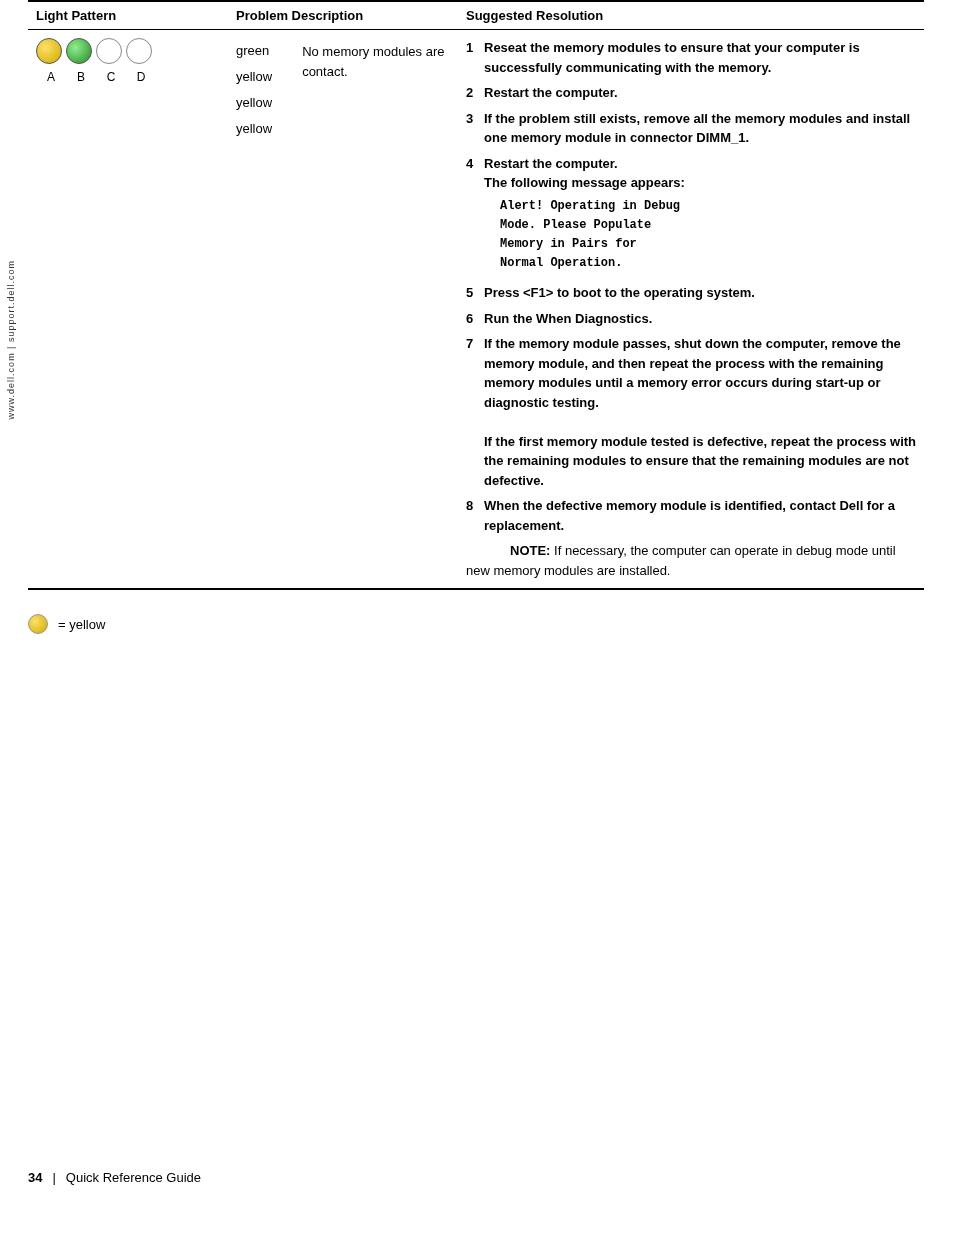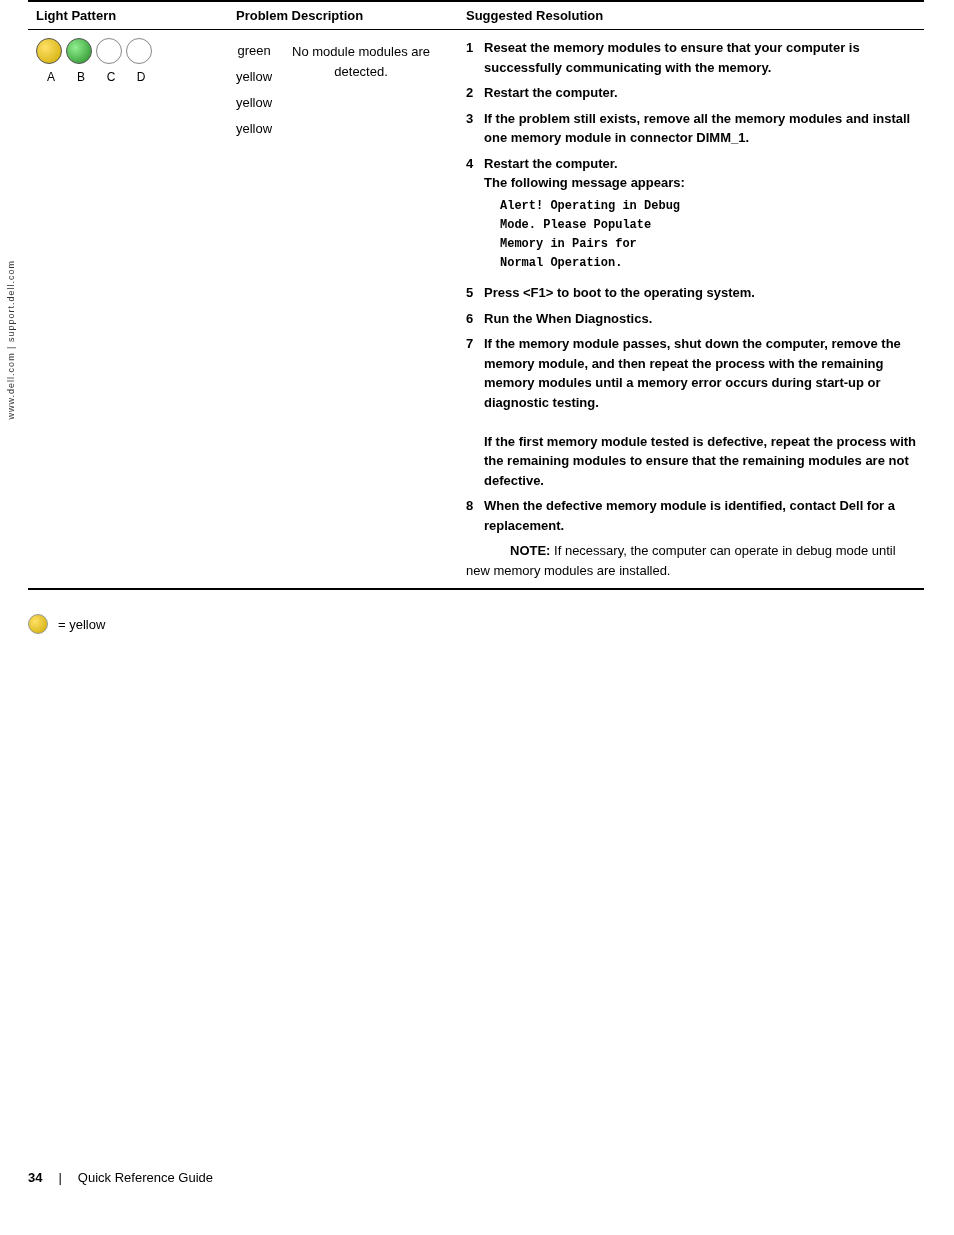--- a/index.html
+++ b/index.html
@@ -212,21 +212,21 @@
 
     
     .footer {
       position: absolute;
       bottom: 50px;
       left: 28px;
       font-size: 13px;
       color: #000;
       display: flex;
       align-items: center;
-      gap: 12px;
+      gap: 6px;
     }
 
     .footer-page {
       font-weight: bold;
     }
 
     .footer-separator {
       margin: 0 4px;
     }
   </style>
@@ -261,28 +261,28 @@
             </div>
             <div class="labels-row">
               <span class="label-letter">A</span>
               <span class="label-letter">B</span>
               <span class="label-letter">C</span>
               <span class="label-letter">D</span>
             </div>
           </td>
 
           <td class="col-problem">
-            <div style="display:flex; text-align:center;">
+            <div style="display:flex; gap:30px;">
               <ul class="color-list">
                 <li>green</li>
                 <li>yellow</li>
                 <li>yellow</li>
                 <li>yellow</li>
               </ul>
-              <div style="padding-top:4px;">No module modules are detected.</div>
+              <div style="padding-top:4px;">No memory modules are contact.</div>
             </div>
           </td>
 
           <td class="col-resolution">
             <div class="resolution-content">
 
               <div class="res-item">
                 <span class="res-num">1</span>
                 <span class="res-text">Reseat the memory modules to ensure that your computer is successfully communicating with the memory.</span>
               </div>

